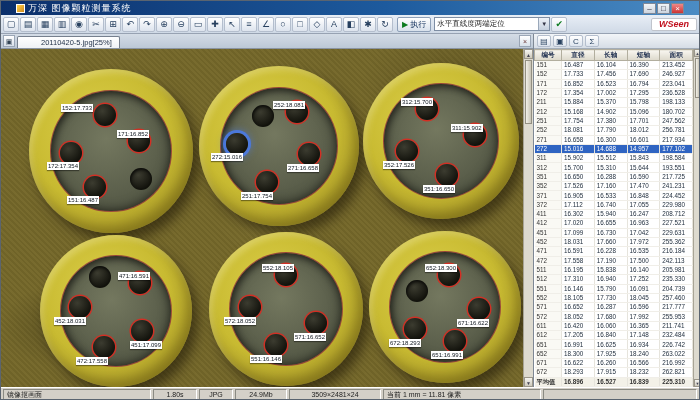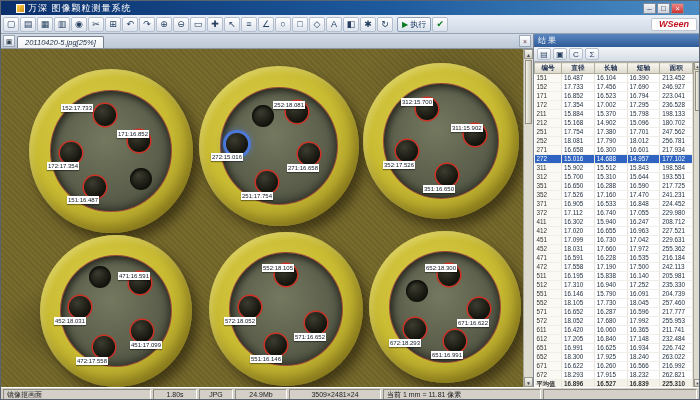--- a/index.html
+++ b/index.html
@@ -35,21 +35,21 @@
     color:#c1121f;font-size:9px;font-weight:bold;font-style:italic;text-align:center;line-height:11px;}
 
   
   .mid{display:flex;height:353px;}
   .left{width:532px;display:flex;flex-direction:column;}
   .tabbar{height:15px;background:linear-gradient(#d4dce6,#bcc8d6);border-bottom:1px solid #8a94a2;
     display:flex;align-items:flex-end;padding:0 2px;gap:2px;}
   .tabbar-btn{width:12px;height:12px;font-size:7px;line-height:11px;text-align:center;color:#345;
     background:linear-gradient(#fff,#d8e0ea);border:1px solid #9aa6b6;margin-bottom:1px;}
   .tab{background:linear-gradient(#ffffff,#eef1f5);border:1px solid #76808e;border-bottom:none;
-    border-radius:2px 2px 0 0;font-size:7.5px;color:#1c2c44;padding:1px 7px 1px 7px;font-style:italic;}
+    border-radius:2px 2px 0 0;font-size:7.5px;color:#1c2c44;padding:1px 7px 1px 23px;}
   .tab-close{margin-left:auto;width:12px;height:12px;font-size:7px;line-height:11px;text-align:center;color:#633;
     background:linear-gradient(#fff,#d8e0ea);border:1px solid #9aa6b6;margin-bottom:1px;}
   .canvas-row{display:flex;height:338px;}
 
   
   .canvas{position:relative;width:522px;height:338px;overflow:hidden;
     background-color:#75682a;
     background-image:
       radial-gradient(90px 60px at 12% 82%, rgba(0,0,0,.20), transparent 70%),
       radial-gradient(130px 90px at 86% 12%, rgba(0,0,0,.14), transparent 70%),
@@ -151,20 +151,24 @@
         <span class="tb-icon">◇</span>
         <span class="tb-icon">A</span>
         <span class="tb-icon">◧</span>
         <span class="tb-icon">✱</span>
         <span class="tb-icon">↻</span>
       </span>
     <button class="run-btn">
       <span class="run-icon">▶</span>
       <span>执行</span>
     </button>
+    <span class="combo">
+      <span class="combo-text">水平直线度两端定位</span>
+      <span class="combo-arrow">▼</span>
+    </span>
     <span class="tb-icon check">✔</span>
     <span class="logo">WSeen</span>
   </div>
 
   <div class="mid">
     <div class="left">
       <div class="tabbar">
         <span class="tabbar-btn">▣</span>
         <span class="tab">
           <span>20110420-5.jpg[25%]</span>
@@ -246,23 +250,20 @@
           </div>
         <div class="vscroll">
           <span class="sarrow">▲</span>
           <span class="sthumb"></span>
           <span class="sarrow bottom">▼</span>
         </div>
       </div>
     </div>
 
     <div class="panel">
-      <div class="panel-title">
-        <span>结果</span>
-      </div>
       <div class="panel-tools">
           <span class="pt-icon">▤</span>
           <span class="pt-icon">▣</span>
           <span class="pt-icon">C</span>
           <span class="pt-icon">Σ</span>
         </div>
       <div class="table-wrap">
         <table class="rtable">
           <colgroup>
               <col class="c0">

